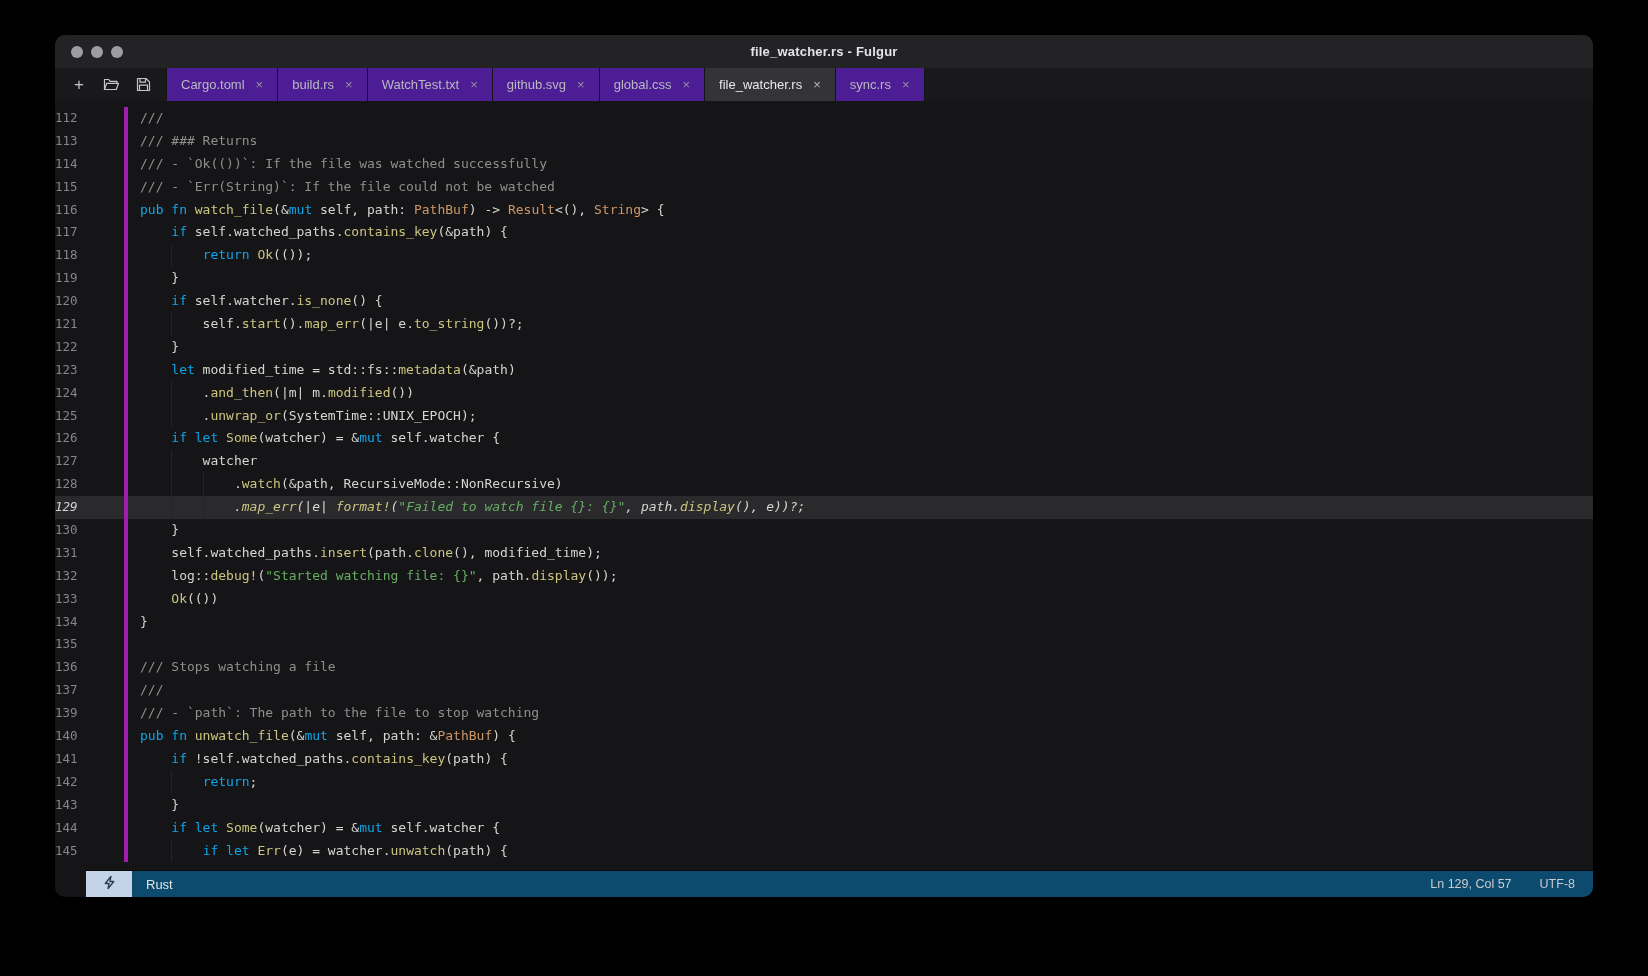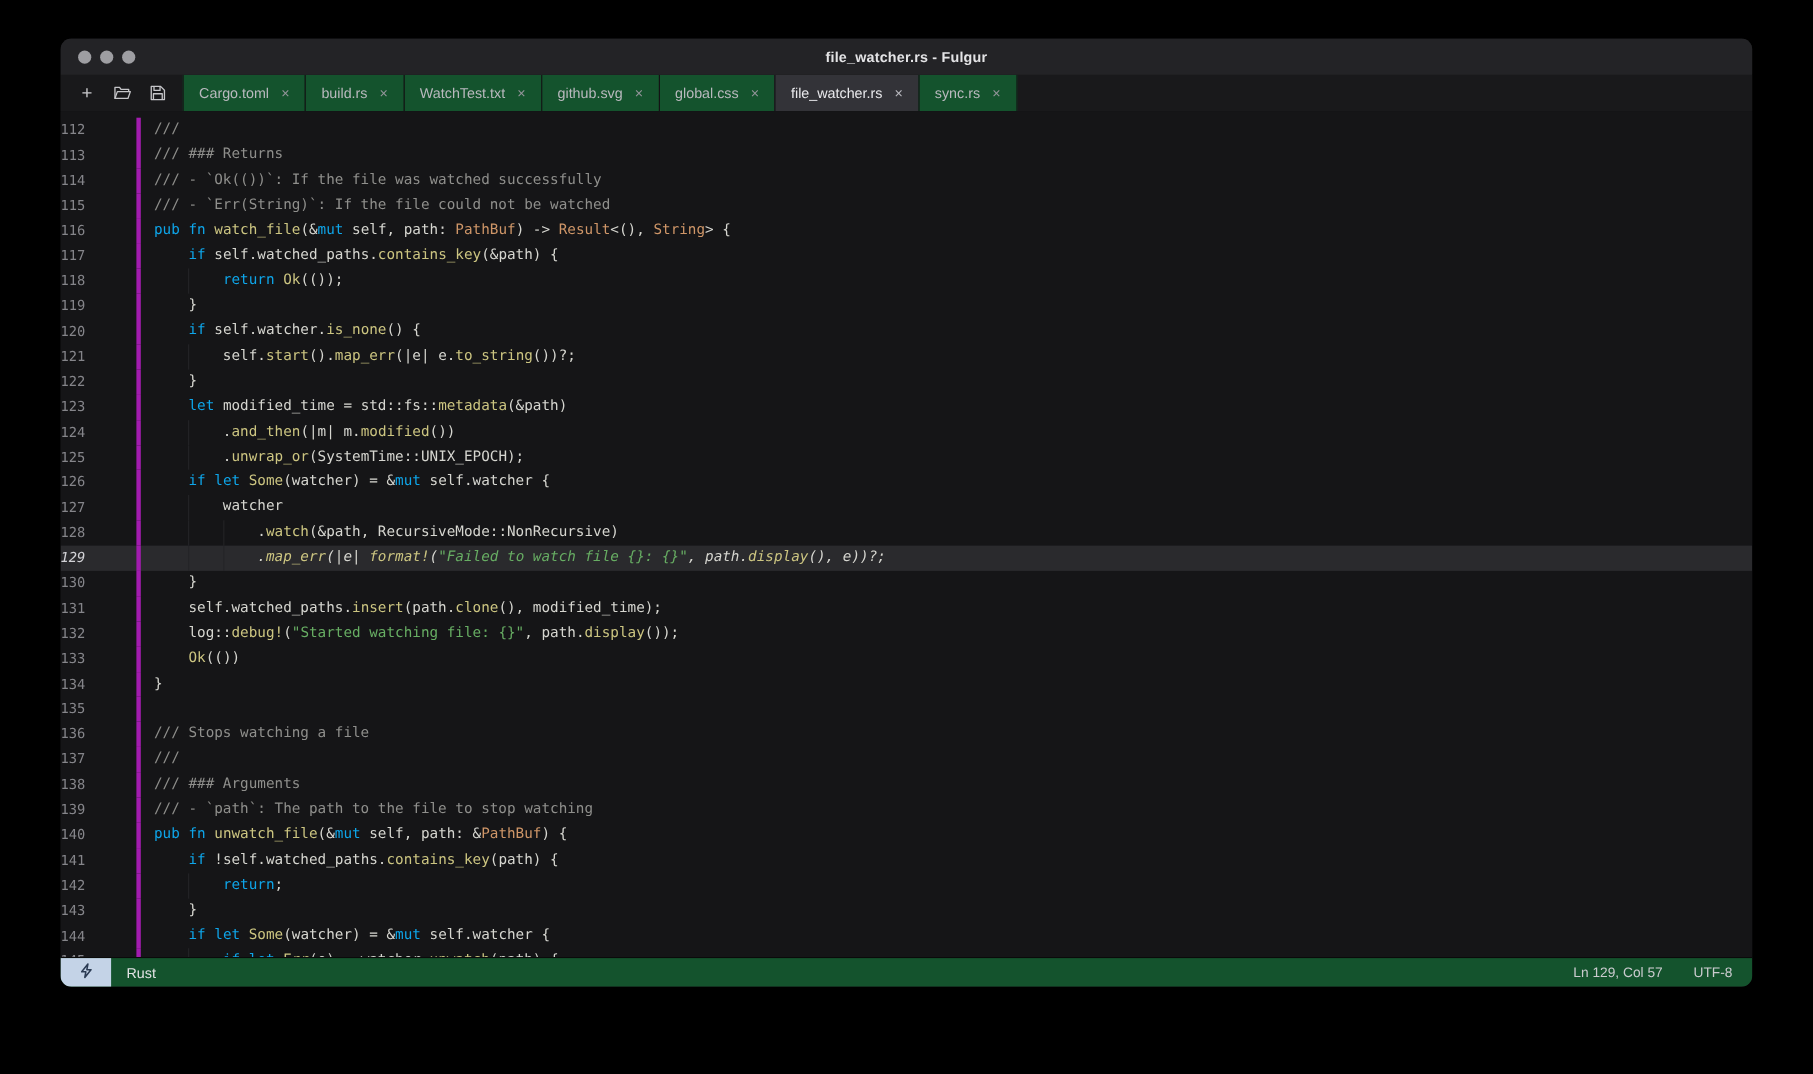--- a/index.html
+++ b/index.html
@@ -16,21 +16,21 @@
   .lights{position:absolute;left:16px;top:0;height:100%;display:flex;align-items:center;gap:8px;}
   .light{width:12px;height:12px;border-radius:50%;background:#9e9ea2;}
   .title{font-size:13px;font-weight:700;color:#e4e4e6;letter-spacing:.2px;}
 
   
   .tabbar{height:33px;flex:0 0 33px;background:#19191b;display:flex;align-items:stretch;}
   .toolbar{display:flex;align-items:center;padding:0 10px;gap:4px;}
   .tool-btn{width:28px;height:26px;display:flex;align-items:center;justify-content:center;
             background:none;border:none;color:#c6c6c9;font-size:17px;line-height:1;cursor:default;padding:0;}
   .tool-btn svg{display:block;}
-  .tab{display:flex;align-items:center;padding:0 14px;background:#14532d;border-right:1px solid #131315;
+  .tab{display:flex;align-items:center;padding:0 14px;background:#4c1d95;border-right:1px solid #131315;
        border-left:1px solid #131315;margin-left:-1px;font-size:13px;color:#b9b9be;cursor:default;}
   .tab.active{background:#333338;color:#e9e9ec;}
   .tab .close{margin-left:11px;font-size:13px;color:#94949a;line-height:1;}
   .tab.active .close{color:#b9b9bf;}
 
   
   .editor{flex:1 1 auto;overflow:hidden;background:#151517;padding-top:6px;}
   .code-line{display:flex;height:var(--lh);line-height:var(--lh);
              font-family:"DejaVu Sans Mono", monospace;font-size:13px;}
   .code-line.current{background:#2a2a2d;font-style:italic;}
@@ -40,22 +40,22 @@
   .code{flex:1 1 auto;white-space:pre;position:relative;padding-left:12px;color:#d6d6d0;}
   .guide{position:absolute;top:0;bottom:0;width:1px;background:#242427;}
   .tk-p{color:#d6d6d0;}
   .tk-k{color:#0ea5e9;}
   .tk-t{color:#cf9668;}
   .tk-f{color:#ccc581;}
   .tk-s{color:#67ad63;}
   .tk-c{color:#8f8f8c;}
 
   
-  .statusbar{height:27px;flex:0 0 27px;background:#14532d;border-top:1px solid #0a0a0a;
-             display:flex;align-items:center;font-size:12.5px;color:#cbcbcf;}
+  .statusbar{height:27px;flex:0 0 27px;background:#0c4a6e;border-top:1px solid #0a0a0a;
+             display:flex;align-items:center;font-size:12.5px;color:#cbcbcf;margin-left:31px;}
   .lang-badge{width:46px;height:100%;background:#c4d3e7;display:flex;align-items:center;
               justify-content:center;border:none;padding:0;cursor:default;}
   .lang-label{margin-left:14px;font-size:13px;color:#e3e3e5;}
   .status-right{margin-left:auto;display:flex;align-items:center;gap:28px;padding-right:18px;}
 </style>
 </head>
 <body>
 
 <div class="window">
 
@@ -223,24 +223,20 @@
         </div>
         <div class="code-line">
           <div class="gutter">136</div>
           <div class="code"><span class="tk-c">/// Stops watching a file</span></div>
         </div>
         <div class="code-line">
           <div class="gutter">137</div>
           <div class="code"><span class="tk-c">///</span></div>
         </div>
         <div class="code-line">
-          <div class="gutter">138</div>
-          <div class="code"><span class="tk-c">/// ### Arguments</span></div>
-        </div>
-        <div class="code-line">
           <div class="gutter">139</div>
           <div class="code"><span class="tk-c">/// - `path`: The path to the file to stop watching</span></div>
         </div>
         <div class="code-line">
           <div class="gutter">140</div>
           <div class="code"><span class="tk-k">pub</span><span class="tk-p"> </span><span class="tk-k">fn</span><span class="tk-p"> </span><span class="tk-f">unwatch_file</span><span class="tk-p">(&amp;</span><span class="tk-k">mut</span><span class="tk-p"> self, path: &amp;</span><span class="tk-t">PathBuf</span><span class="tk-p">) {</span></div>
         </div>
         <div class="code-line">
           <div class="gutter">141</div>
           <div class="code"><span class="tk-p">    </span><span class="tk-k">if</span><span class="tk-p"> !self.watched_paths.</span><span class="tk-f">contains_key</span><span class="tk-p">(path) {</span></div>

